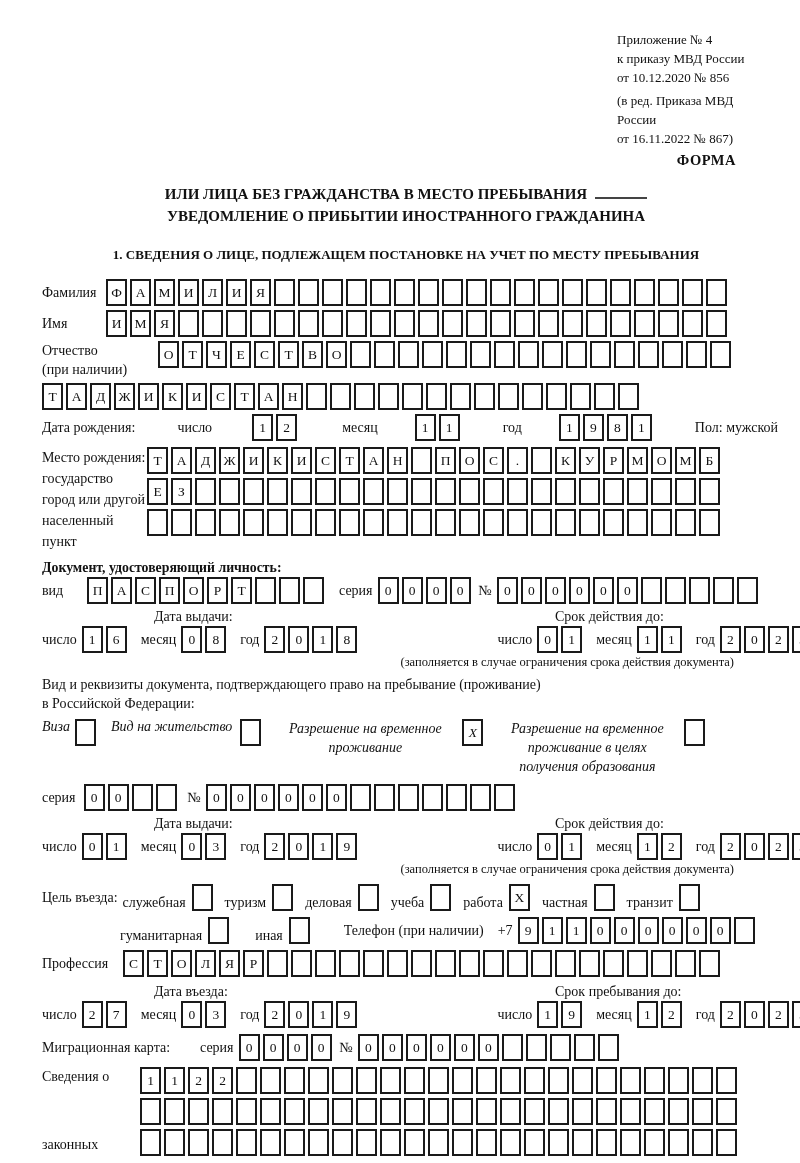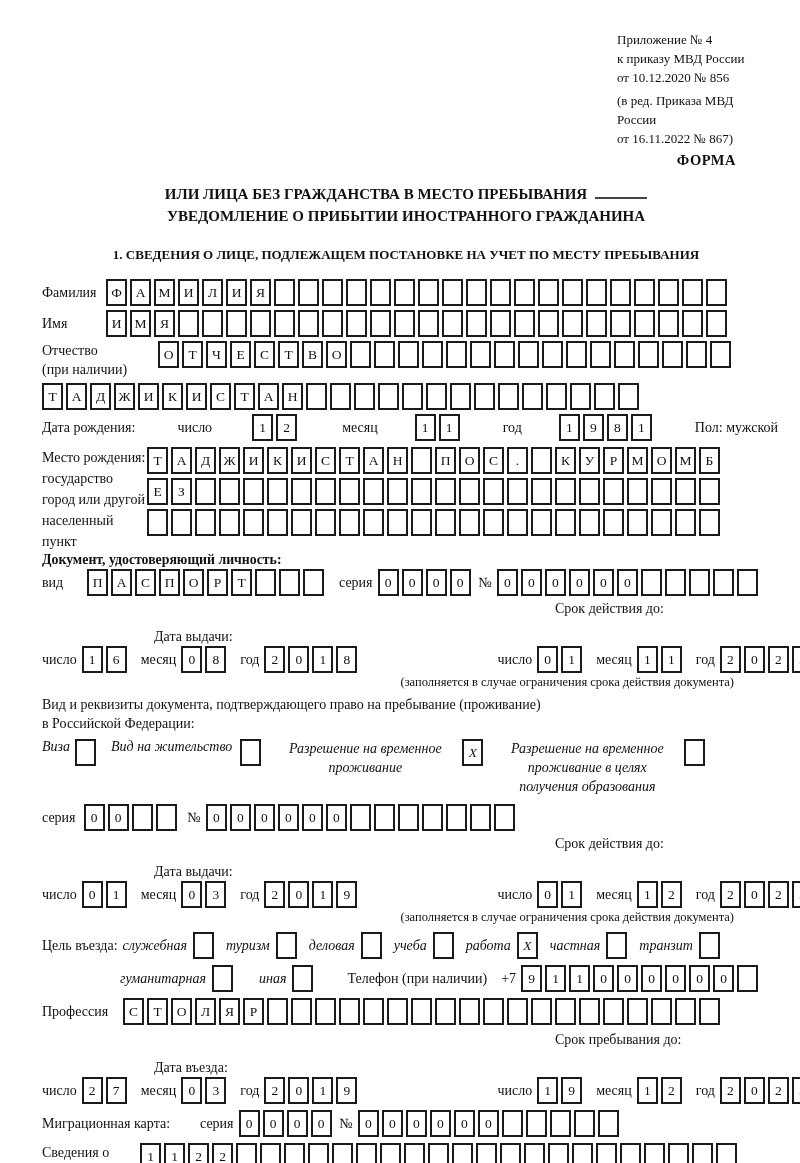--- a/index.html
+++ b/index.html
@@ -24,31 +24,31 @@
   .cell{display:inline-flex;align-items:center;justify-content:center;width:17px;height:23px;
         border:2px solid #1a1a1a;margin-right:3px;font-size:13.5px;flex:0 0 auto;background:#fff;}
   .cellcol{display:flex;flex-direction:column;gap:4px;}
   .mr5{margin-right:5px}.mr8{margin-right:8px}.mr10{margin-right:10px}.mr12{margin-right:12px}
   .ml8{margin-left:8px}.ml12{margin-left:12px}
   .dg{display:flex;align-items:center;flex:0 0 auto;}
   .dg .dlab{margin-right:5px;white-space:nowrap;}
   .dg .cells{margin-right:11px;}
   .dg .cells:last-child{margin-right:0;}
   .datelabels{display:flex;font-size:14px;line-height:17px;margin-bottom:1px;}
-  .dl1{margin-left:112px;width:245px;flex:0 0 auto;margin-top:28px;}
+  .dl1{margin-left:112px;width:245px;flex:0 0 auto;}
   .dl2{margin-left:156px;flex:0 0 auto;}
   .daterow{display:flex;align-items:center;margin-bottom:2px;}
   .daterow .g2{margin-left:137px;}
   .note-right{text-align:right;padding-right:36px;font-size:12.5px;margin:2px 0 5px;}
   .plain{font-size:14px;line-height:19px;}
   .stayrow{display:flex;align-items:flex-start;margin:6px 0 8px;}
   .staygrp{display:flex;align-items:flex-start;flex:0 0 auto;font-style:italic;}
   .ctr{text-align:center;line-height:19px;}
   .purpose-row{display:flex;align-items:center;margin-bottom:6px;}
-  .pg{display:flex;align-items:center;margin-right:9px;flex:0 0 auto;font-style:italic;}
+  .pg{display:flex;align-items:flex-end;margin-right:9px;flex:0 0 auto;}
   .pg .lbl{margin-right:6px;}
 </style>
 </head>
 <body>
 
 <div class="page">
 
   <div class="appendix">
     <div>Приложение № 4</div>
     <div>к приказу МВД России</div>
@@ -217,21 +217,21 @@
       <span class="lbl mr5">Пол: мужской</span>
       <span class="cells mr12">
           <span class="cell">X</span>
         </span>
       <span class="lbl mr8">женский</span>
       <span class="cells">
           <span class="cell"></span>
         </span>
     </div>
 
-    <div class="frow top" style="margin-bottom:0;">
+    <div class="frow top" style="margin-bottom:8px;">
       <span class="lblblock lh21 w105">
         <span>Место рождения:</span>
         <span>государство</span>
         <span>город или другой</span>
         <span>населенный пункт</span>
       </span>
       <span class="cellcol">
         <span class="cells">
             <span class="cell">Т</span>
             <span class="cell">А</span>

